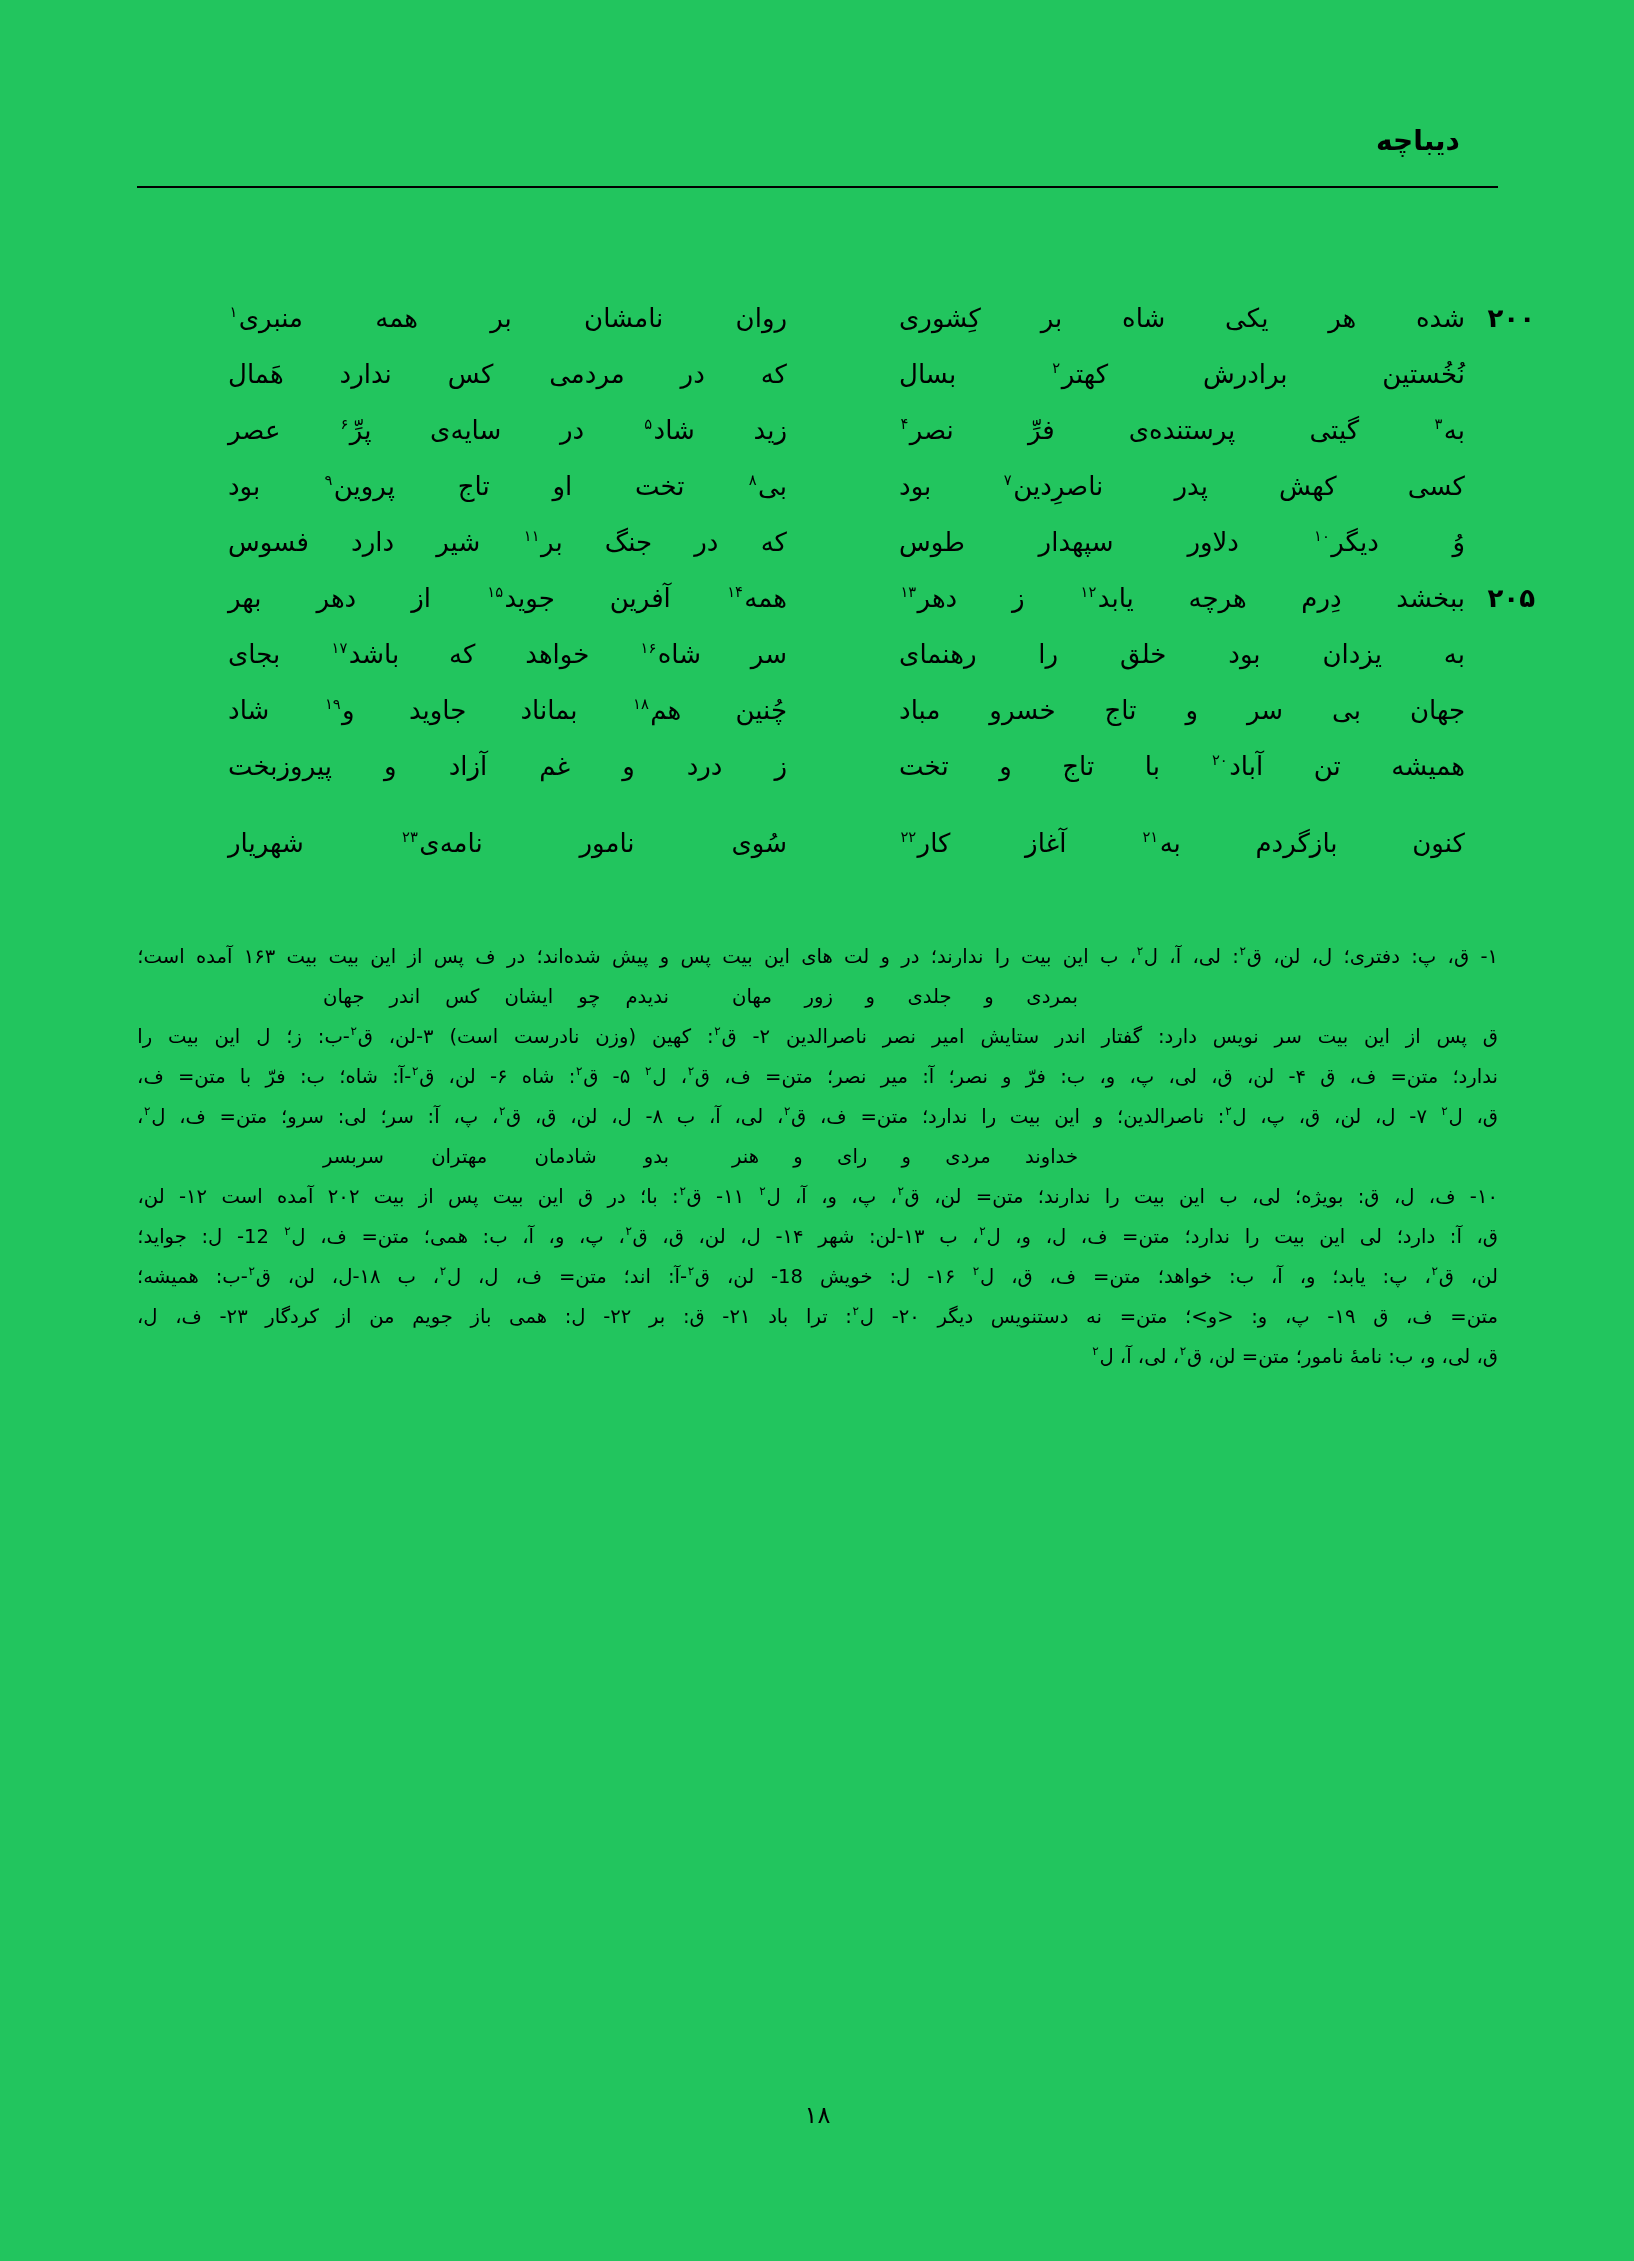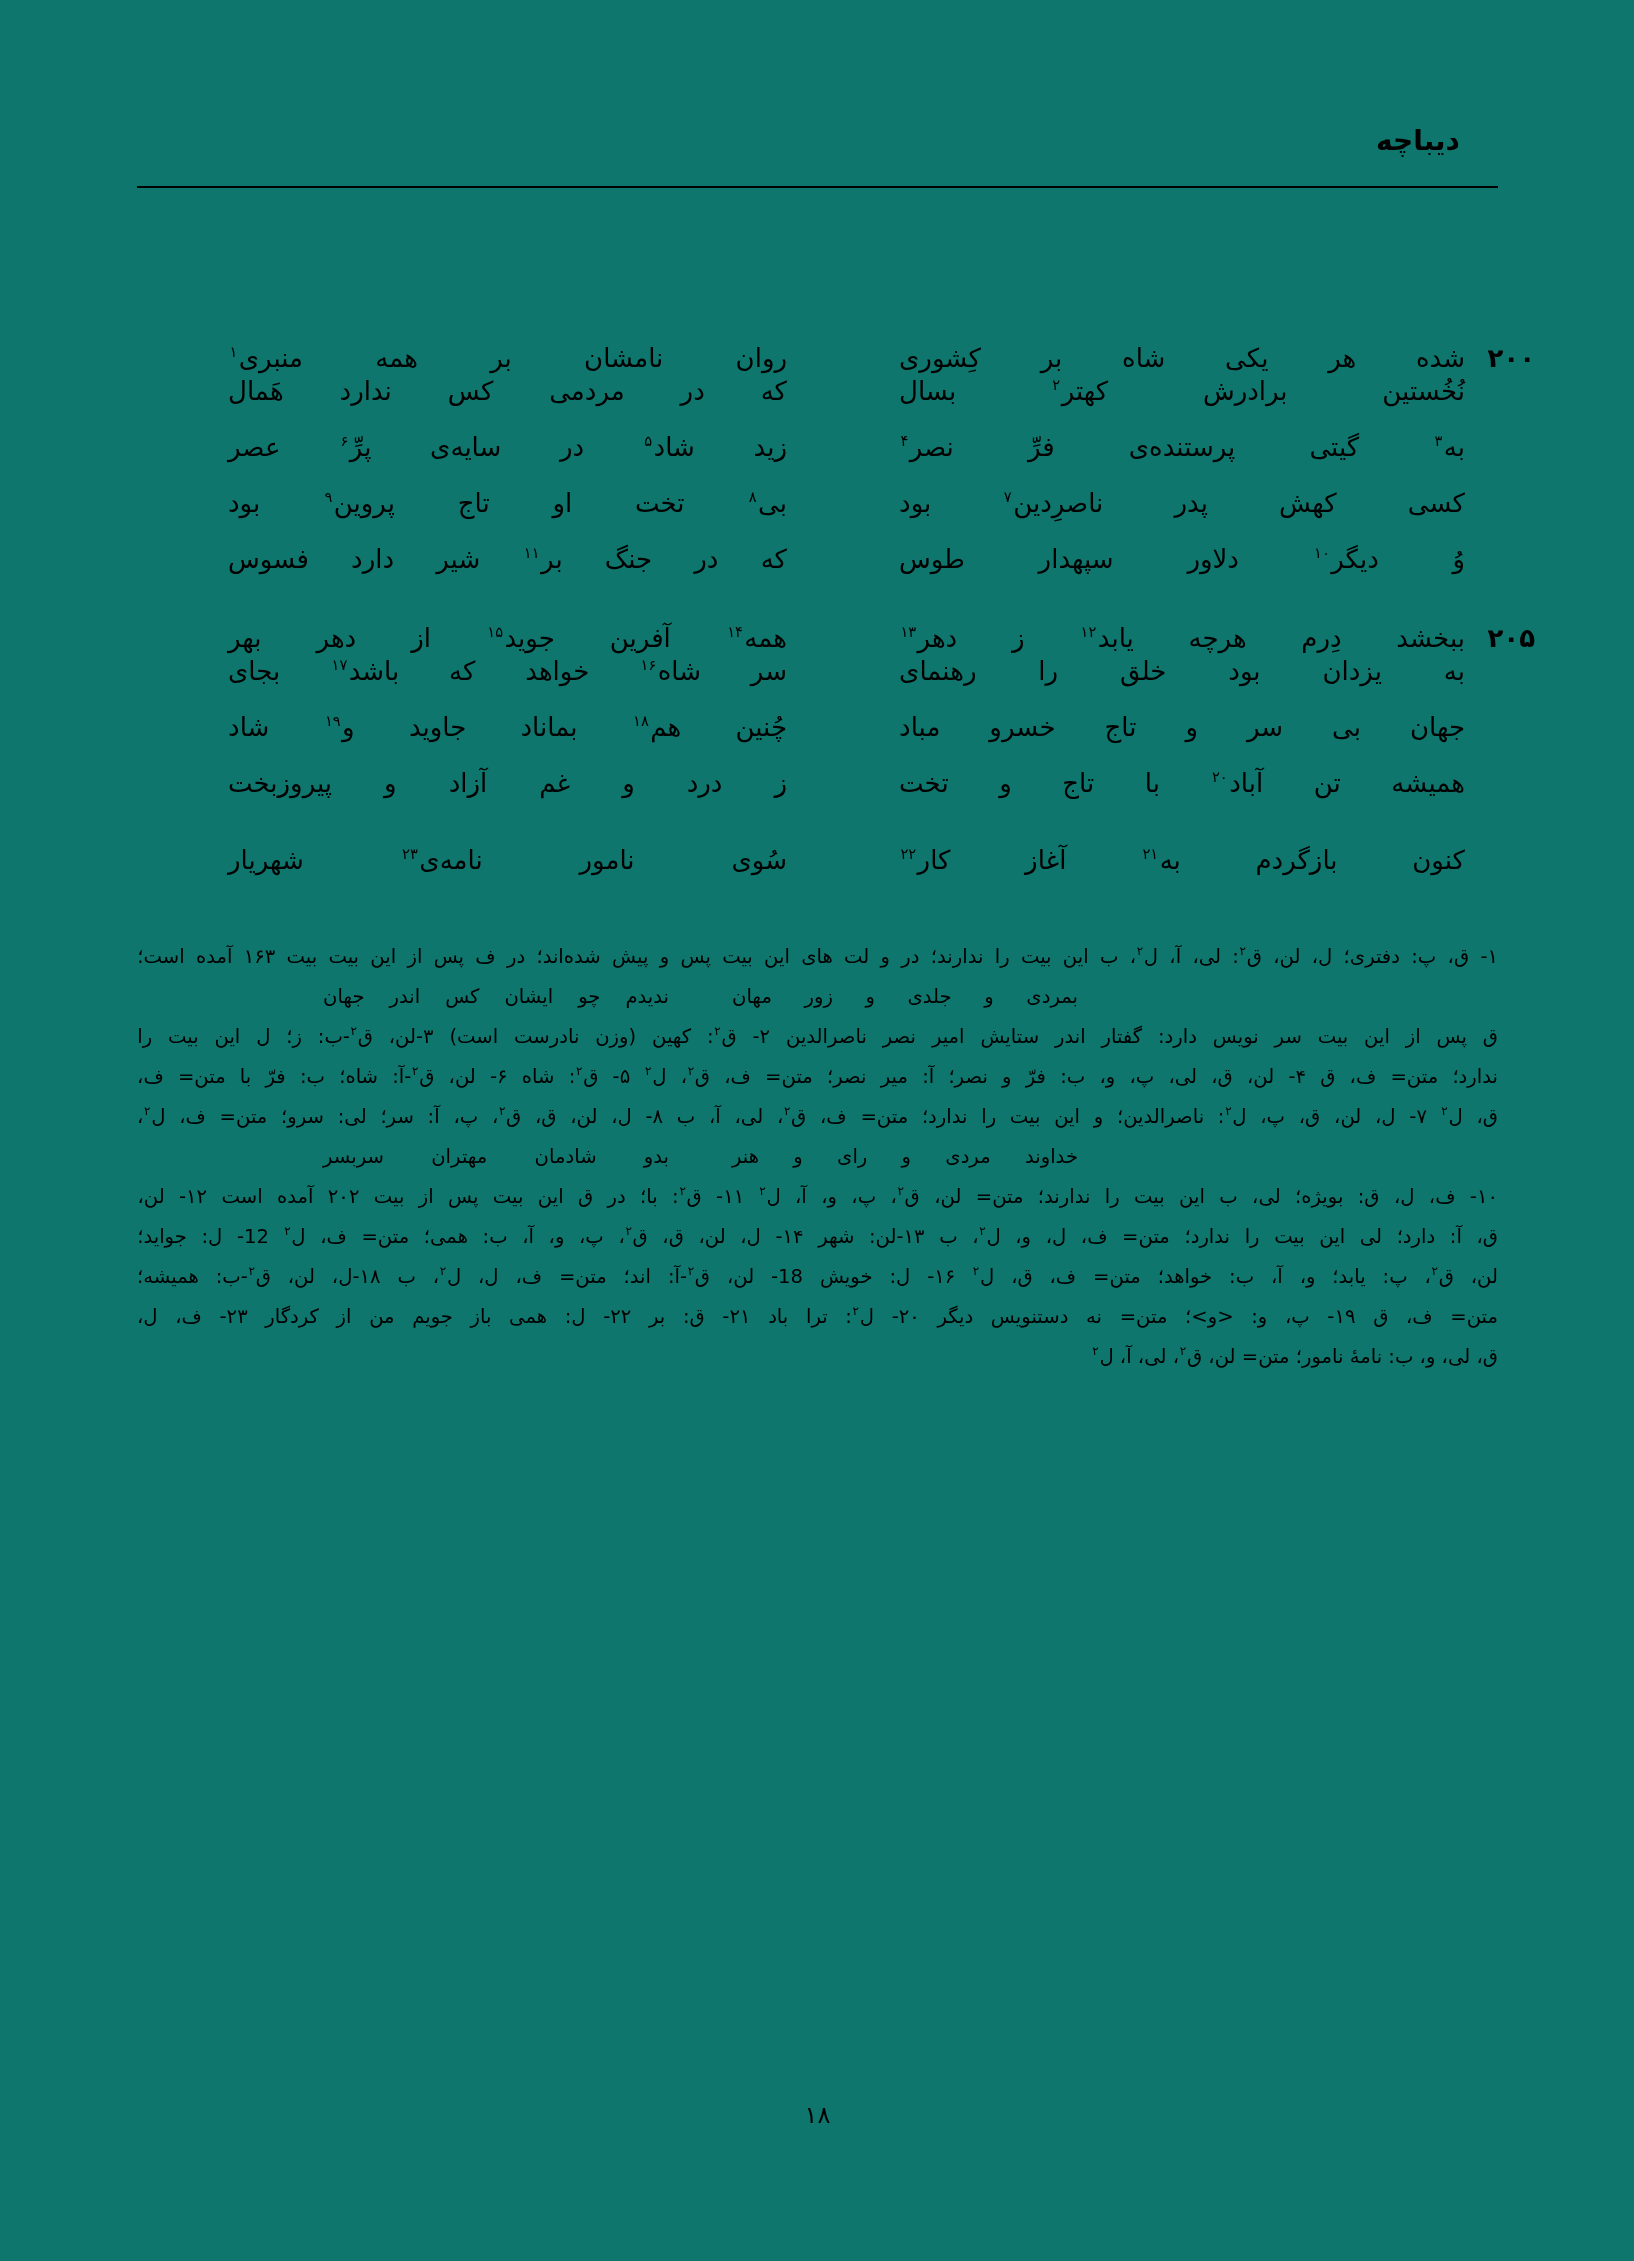--- a/index.html
+++ b/index.html
@@ -1,37 +1,37 @@
 <!DOCTYPE html>
 <html lang="fa" style="font-size:11.2px"><head>
 <meta charset="utf-8">
 <style>
   html,body{margin:0;padding:0;background:#e8e8e8;}
   .page{
     position:relative;
     width:1635px;height:2261px;
-    background:#0f766e;
+    background:#22c55e;
     color:#000;
     font-family:"DejaVu Sans",sans-serif;
     overflow:hidden;
   }
   
   .header-title{
     position:absolute;top:124px;right:175px;
     font-size:28px;font-weight:bold;direction:rtl;
   }
   .header-rule{
     position:absolute;top:186px;right:137px;width:1361px;
     border-top:2.8px solid #000;height:0;
   }
   
   .poem{position:absolute;top:304px;right:100px;width:1308px;direction:rtl;font-size:26px;line-height:1.15;}
   .couplet{display:flex;direction:rtl;height:56px;align-items:baseline;}
   .couplet.gap-before{margin-top:21px;}
-  .vnum{width:70px;font-weight:bold;text-align:right;margin-top:40px;}
+  .vnum{width:70px;font-weight:bold;text-align:right;}
   .hemi{display:flex;justify-content:space-between;direction:rtl;}
   .hemi-r{width:566px;}
   .spacer{width:112px;}
   .hemi-l{width:559px;}
   .poem sup{font-size:14.7px;line-height:0;vertical-align:super;margin:0 1.4px;}
   
   .footnotes{position:absolute;top:945px;right:137px;width:1361px;direction:rtl;font-size:19.6px;}
   .fn-line{height:40px;direction:rtl;align-items:baseline;}
   .fn-just{display:flex;justify-content:space-between;}
   .fn-start{display:block;text-align:right;}

